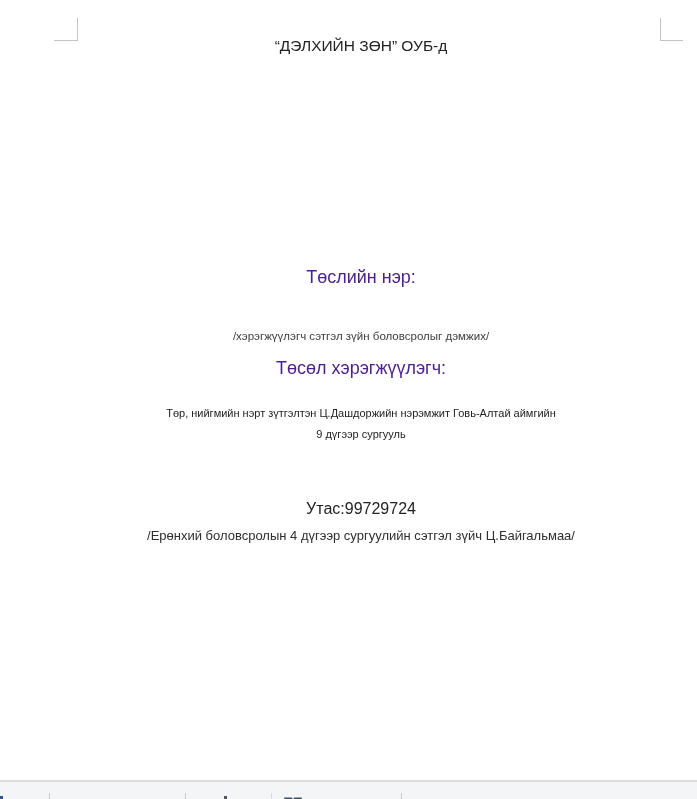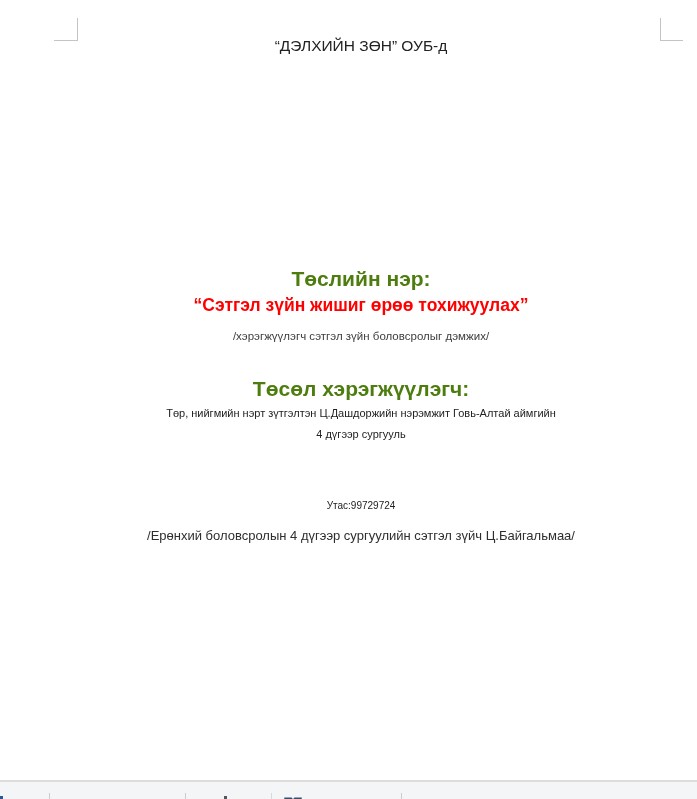--- a/index.html
+++ b/index.html
@@ -34,27 +34,27 @@
   .crop-tr-h { left: 660px; top: 40px; width: 23px; height: 1px;  }
   
   .tblock {
     position: absolute;
     left: 66px;
     width: 590px;
     text-align: center;
     white-space: nowrap;
   }
   .doc-header     { top: 37px;  font-size: 15.5px; color: #222222; }
-  .label          { font-size: 21px; color: #4d7c0f; font-weight: bold; }
+  .label          { font-size: 18px; color: #4c1d95; }
   .label-project  { top: 267px; }
   .title-red      { top: 295px; font-size: 17.5px; font-weight: bold; color: #ff0000; }
   .subtitle-small { top: 330px; font-size: 11.5px; color: #3d3d3d; }
-  .label-impl     { top: 377px; text-align: center; }
+  .label-impl     { top: 358px; text-align: center; }
   .paragraph      { top: 403px; font-size: 11px; line-height: 21px; color: #222222; }
-  .phone-line     { top: 500px; font-size: 10px; color: #222222; }
+  .phone-line     { top: 500px; font-size: 16px; color: #222222; }
   .credit-line    { top: 528px; font-size: 13px;   color: #2e2e2e; }
   
   .status-bar {
     position: absolute;
     left: 0;
     top: 780px;
     width: 697px;
     height: 19px;
     background: #f4f5f7;
     border-top: 2px solid #dcdcdd;
@@ -98,29 +98,28 @@
 
     <div class="crop crop-tl-v"></div>
     <div class="crop crop-tl-h"></div>
     <div class="crop crop-tr-v"></div>
     <div class="crop crop-tr-h"></div>
 
     <div class="tblock doc-header">“ДЭЛХИЙН ЗӨН” ОУБ-д</div>
 
     <div class="tblock label label-project">Төслийн нэр:</div>
 
-    <div class="tblock title-red">“Сэтгэл зүйн жишиг өрөө тохижуулах”</div>
 
     <div class="tblock subtitle-small">/хэрэгжүүлэгч сэтгэл зүйн боловсролыг дэмжих/</div>
 
     <div class="tblock label label-impl">Төсөл хэрэгжүүлэгч:</div>
 
     <div class="tblock paragraph">
       <div>Төр, нийгмийн нэрт зүтгэлтэн Ц.Дашдоржийн нэрэмжит Говь-Алтай аймгийн</div>
-      <div>4 дүгээр сургууль</div>
+      <div>9 дүгээр сургууль</div>
     </div>
 
     <div class="tblock phone-line">Утас:99729724</div>
 
     <div class="tblock credit-line">/Ерөнхий боловсролын 4 дүгээр сургуулийн сэтгэл зүйч Ц.Байгальмаа/</div>
 
   </div>
 
   <div class="status-bar">
     <div class="sb-accent"></div>

